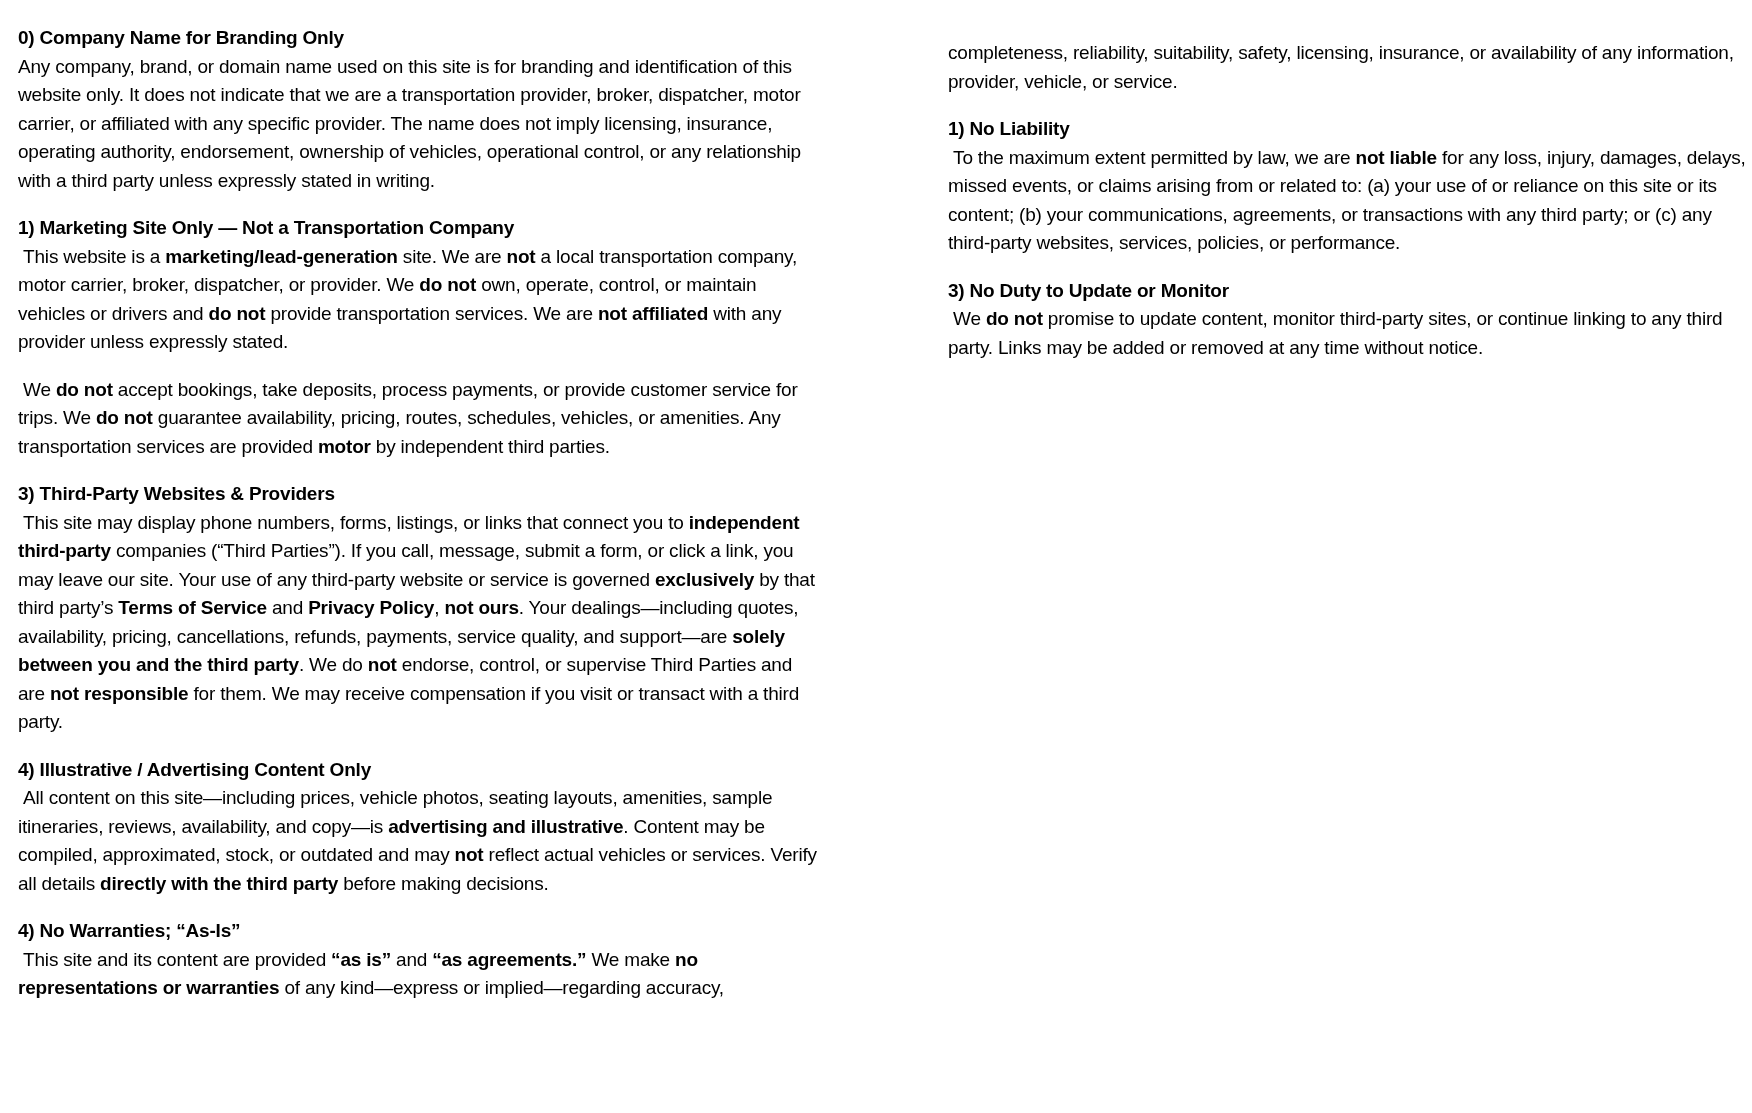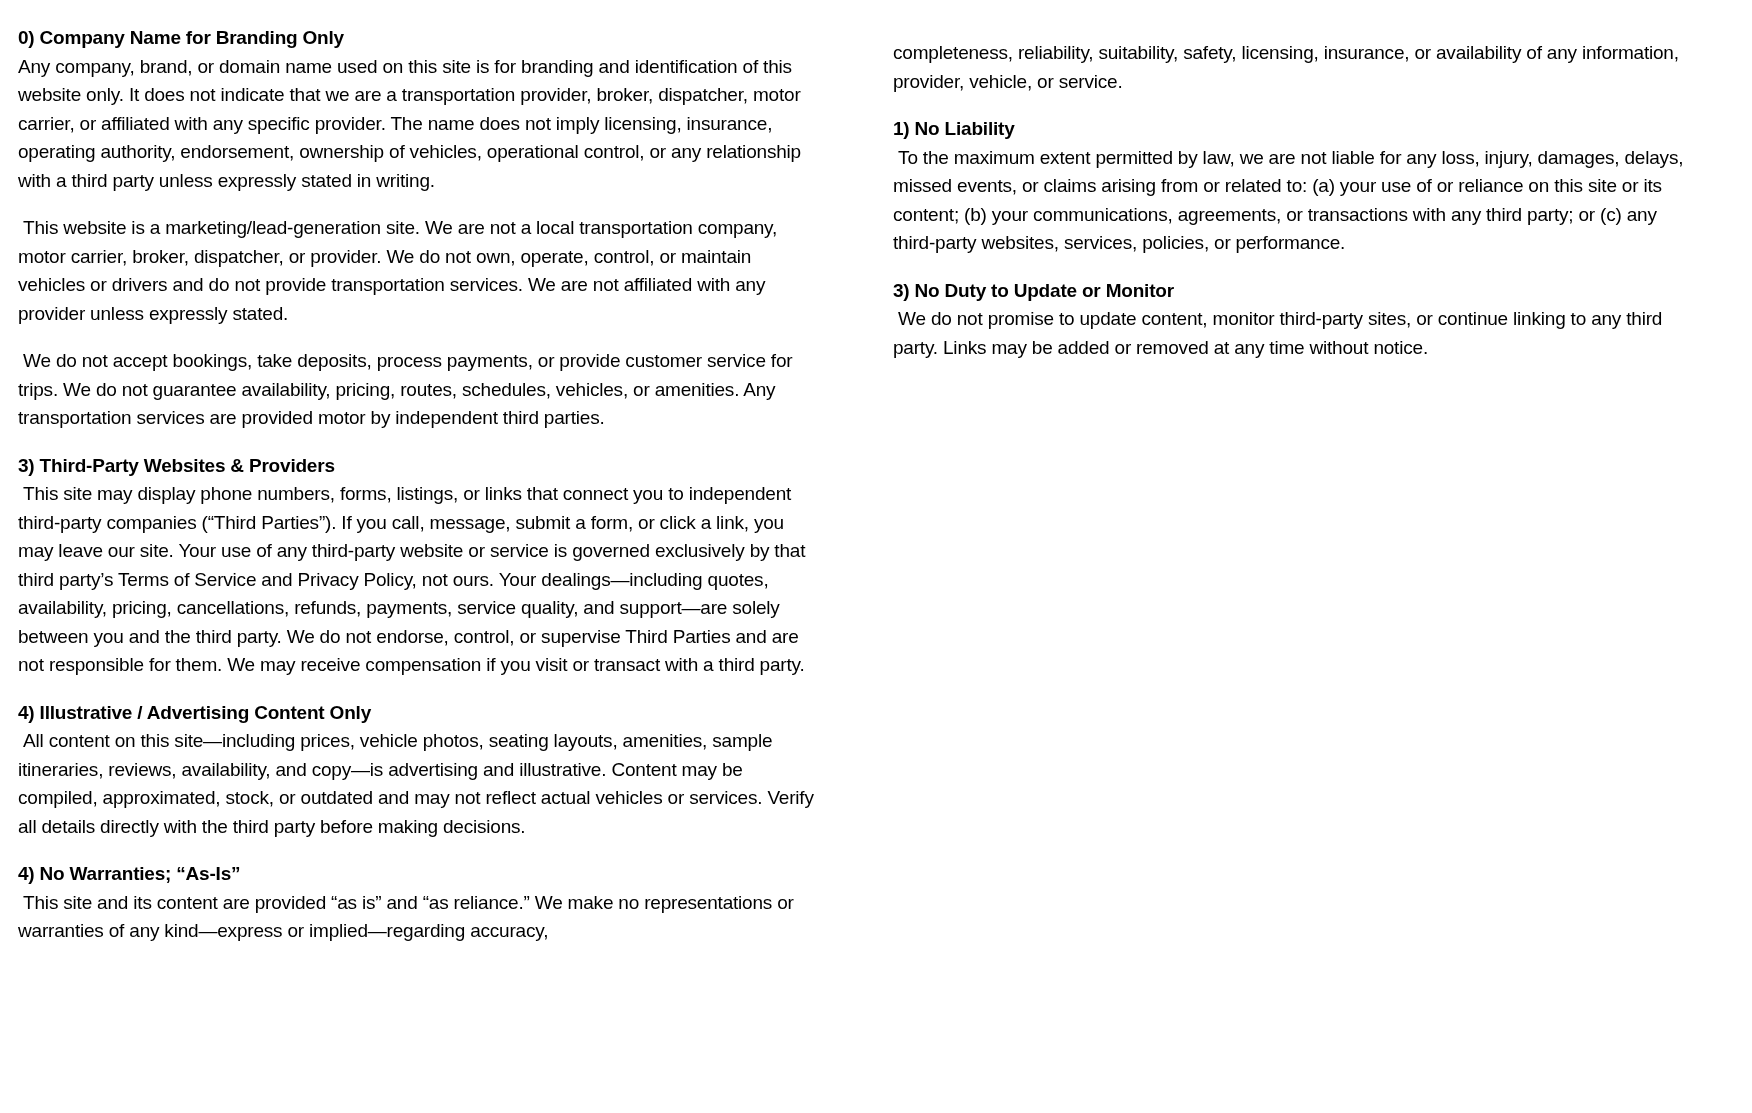--- a/index.html
+++ b/index.html
@@ -12,69 +12,70 @@
     font-size: 19px;
     line-height: 28.5px;
     letter-spacing: -0.2px;
     overflow: hidden;
   }
   .page {
     box-sizing: border-box;
     height: 100%;
     display: flex;
     padding: 24px 0 0 18px;
-    gap: 59px;
+    gap: 114px;
   }
   .column {
     flex: 0 0 800px;
     width: 800px;
   }
   .column--right {
     padding-top: 15px;
     margin-left: 16px;
   }
   .block { margin: 0 0 19px 0; }
   .heading {
     font-size: inherit;
     line-height: inherit;
     font-weight: 700;
     margin: 0;
   }
   .body {
     margin: 0;
     white-space: pre-wrap;
   }
-  strong { font-weight: 400; }
+  strong { font-weight: 700; }
 </style>
 </head>
 <body style="background: rgb(255, 255, 255); color: rgb(0, 0, 0);">
 
 <main class="page">
   <div class="column column--left">
       <section class="block">
         <h2 class="heading">0) Company Name for Branding Only</h2>
         <p class="body">Any company, brand, or domain name used on this site is for branding and identification of this website only. It does not indicate that we are a transportation provider, broker, dispatcher, motor carrier, or affiliated with any specific provider. The name does not imply licensing, insurance, operating authority, endorsement, ownership of vehicles, operational control, or any relationship with a third party unless expressly stated in writing.</p>
       </section>
       <section class="block">
+        <h2 class="heading">1) Marketing Site Only — Not a Transportation Company</h2>
         <p class="body"> This website is a <strong>marketing/lead-generation</strong> site. We are <strong>not</strong> a local transportation company, motor carrier, broker, dispatcher, or provider. We <strong>do not</strong> own, operate, control, or maintain vehicles or drivers and <strong>do not</strong> provide transportation services. We are <strong>not affiliated</strong> with any provider unless expressly stated.</p>
       </section>
       <section class="block">
         <p class="body"> We <strong>do not</strong> accept bookings, take deposits, process payments, or provide customer service for trips. We <strong>do not</strong> guarantee availability, pricing, routes, schedules, vehicles, or amenities. Any transportation services are provided <strong>motor</strong> by independent third parties.</p>
       </section>
       <section class="block">
         <h2 class="heading">3) Third-Party Websites &amp; Providers</h2>
         <p class="body"> This site may display phone numbers, forms, listings, or links that connect you to <strong>independent third-party</strong> companies (“Third Parties”). If you call, message, submit a form, or click a link, you may leave our site. Your use of any third-party website or service is governed <strong>exclusively</strong> by that third party’s <strong>Terms of Service</strong> and <strong>Privacy Policy</strong>, <strong>not ours</strong>. Your dealings—including quotes, availability, pricing, cancellations, refunds, payments, service quality, and support—are <strong>solely between you and the third party</strong>. We do <strong>not</strong> endorse, control, or supervise Third Parties and are <strong>not responsible</strong> for them. We may receive compensation if you visit or transact with a third party.</p>
       </section>
       <section class="block">
         <h2 class="heading">4) Illustrative / Advertising Content Only</h2>
         <p class="body"> All content on this site—including prices, vehicle photos, seating layouts, amenities, sample itineraries, reviews, availability, and copy—is <strong>advertising and illustrative</strong>. Content may be compiled, approximated, stock, or outdated and may <strong>not</strong> reflect actual vehicles or services. Verify all details <strong>directly with the third party</strong> before making decisions.</p>
       </section>
       <section class="block">
         <h2 class="heading">4) No Warranties; “As-Is”</h2>
-        <p class="body"> This site and its content are provided <strong>“as is”</strong> and <strong>“as reliance.”</strong> We make <strong>no representations or warranties</strong> of any kind—express or implied—regarding accuracy,</p>
+        <p class="body"> This site and its content are provided <strong>“as is”</strong> and <strong>“as agreements.”</strong> We make <strong>no representations or warranties</strong> of any kind—express or implied—regarding accuracy,</p>
       </section>
     </div>
   <div class="column column--right">
       <section class="block">
         <p class="body">completeness, reliability, suitability, safety, licensing, insurance, or availability of any information, provider, vehicle, or service.</p>
       </section>
       <section class="block">
         <h2 class="heading">1) No Liability</h2>
         <p class="body"> To the maximum extent permitted by law, we are <strong>not liable</strong> for any loss, injury, damages, delays, missed events, or claims arising from or related to: (a) your use of or reliance on this site or its content; (b) your communications, agreements, or transactions with any third party; or (c) any third-party websites, services, policies, or performance.</p>
       </section>

